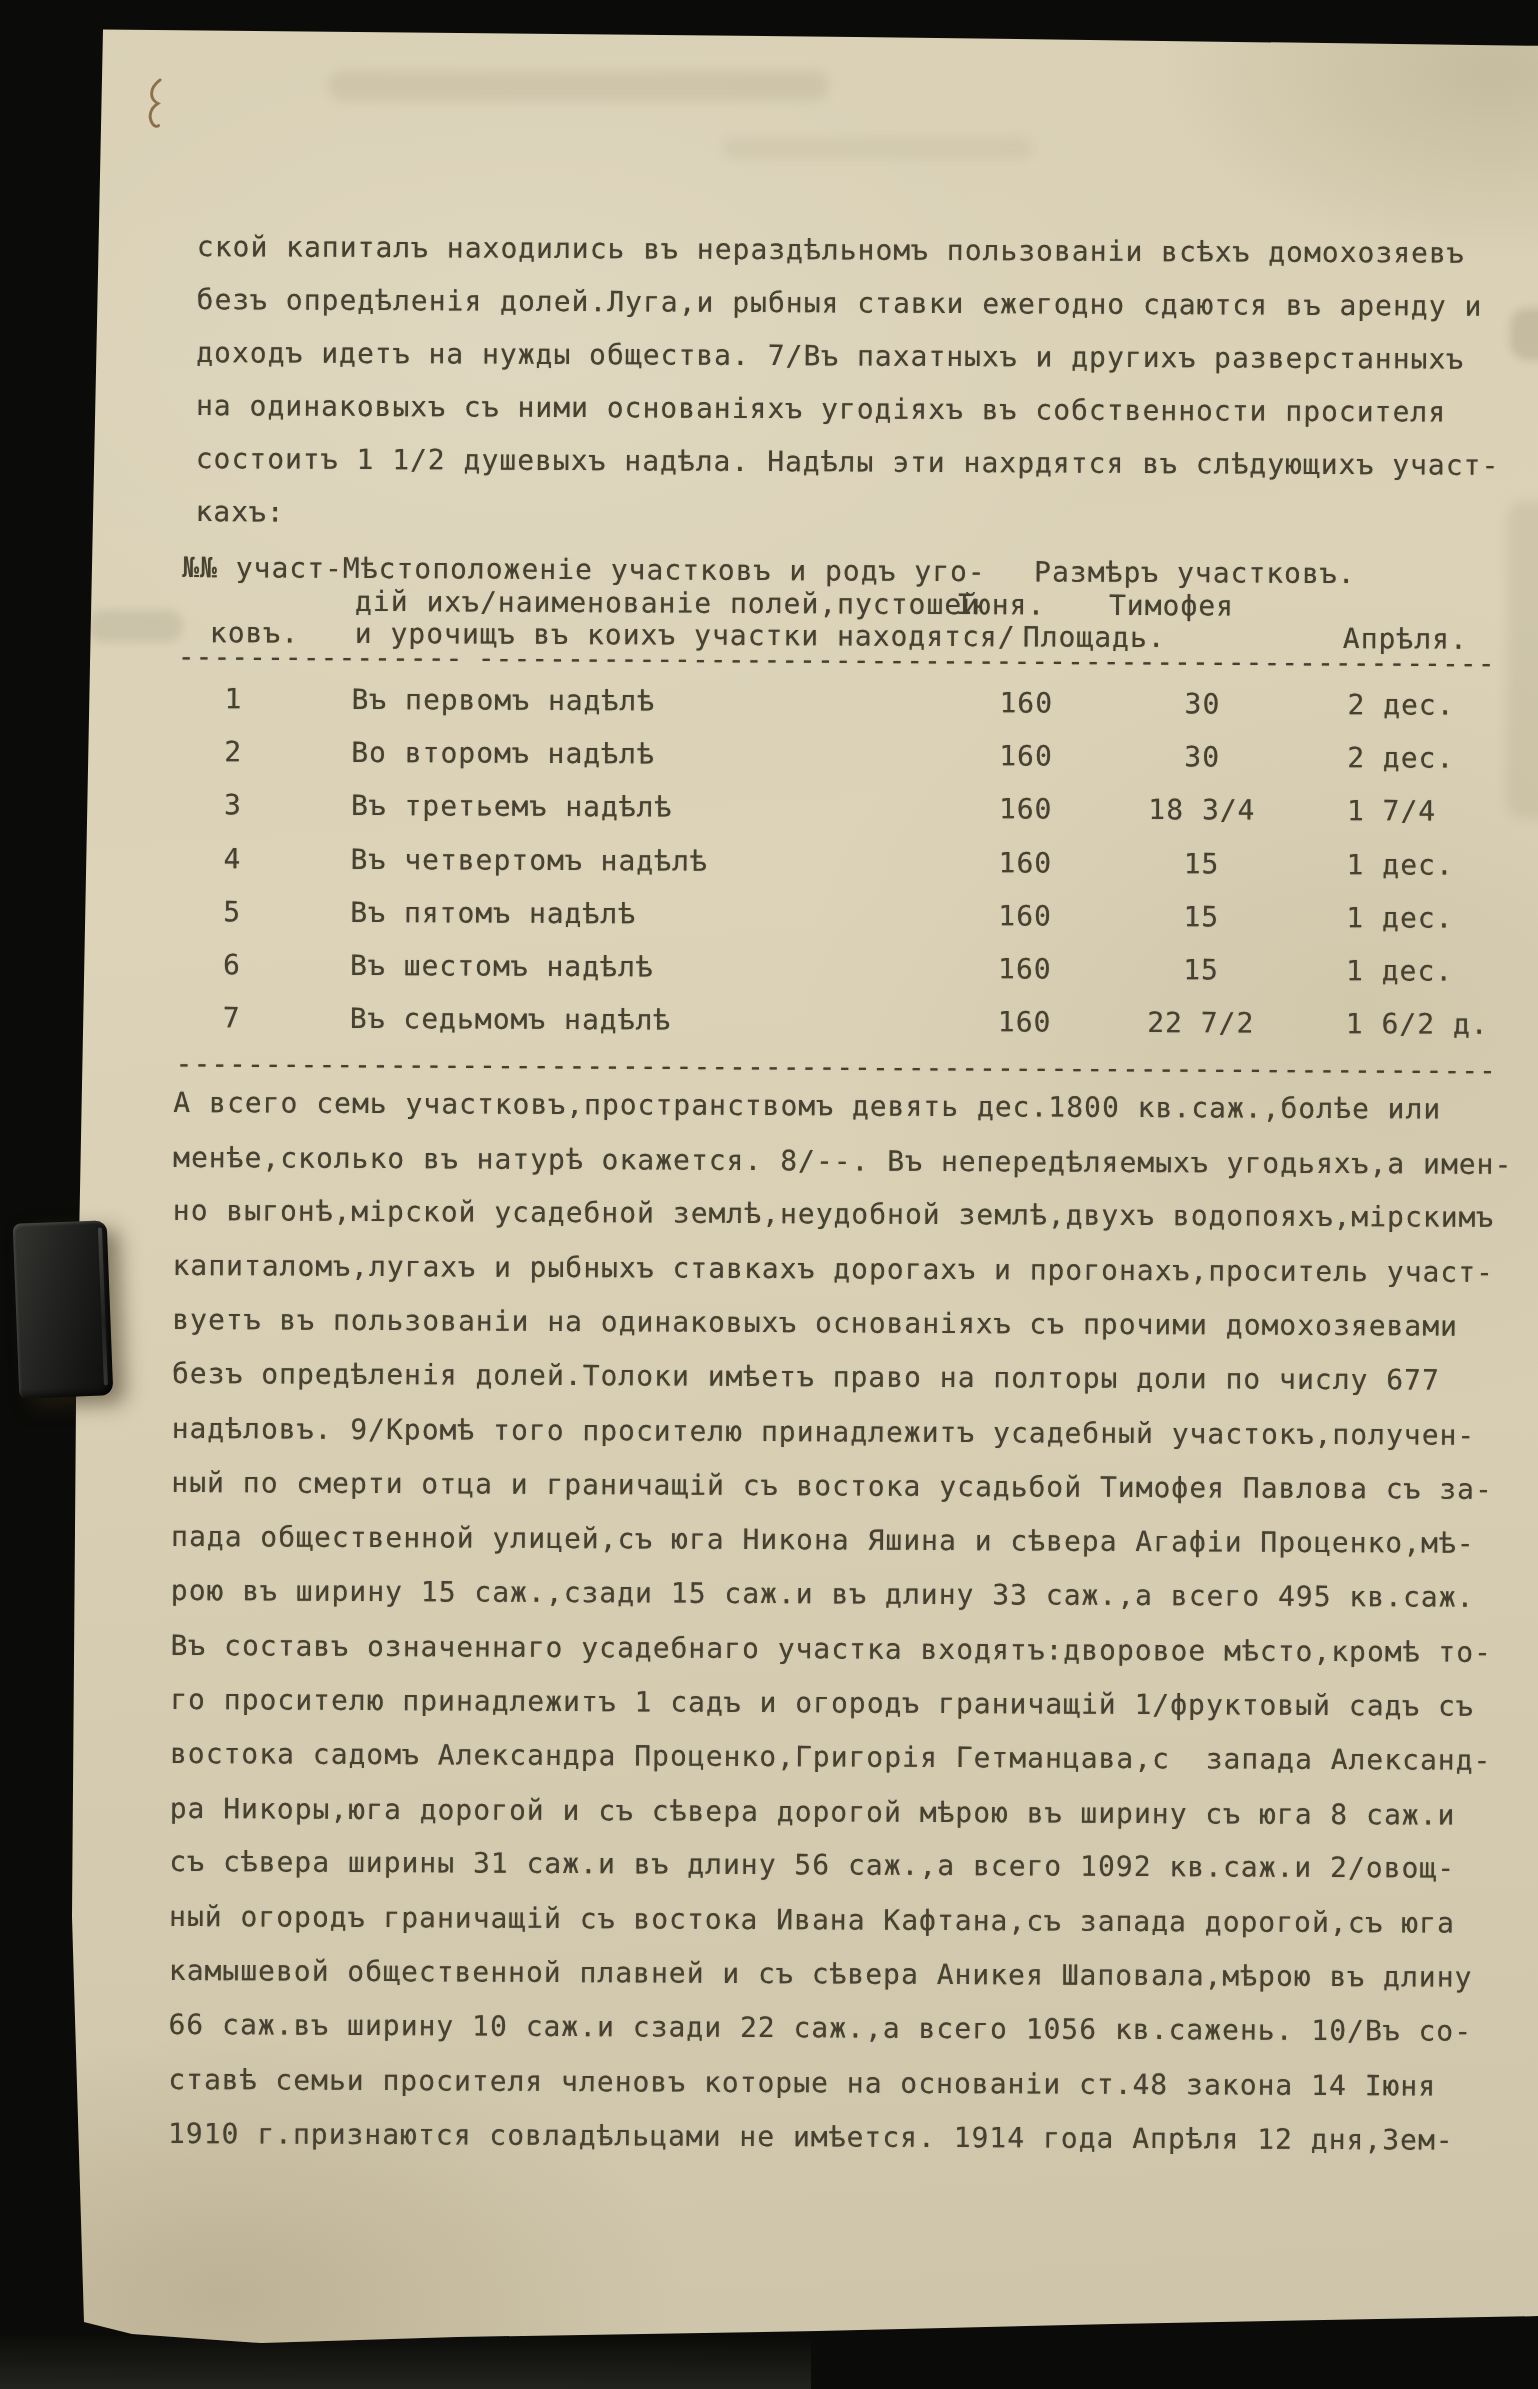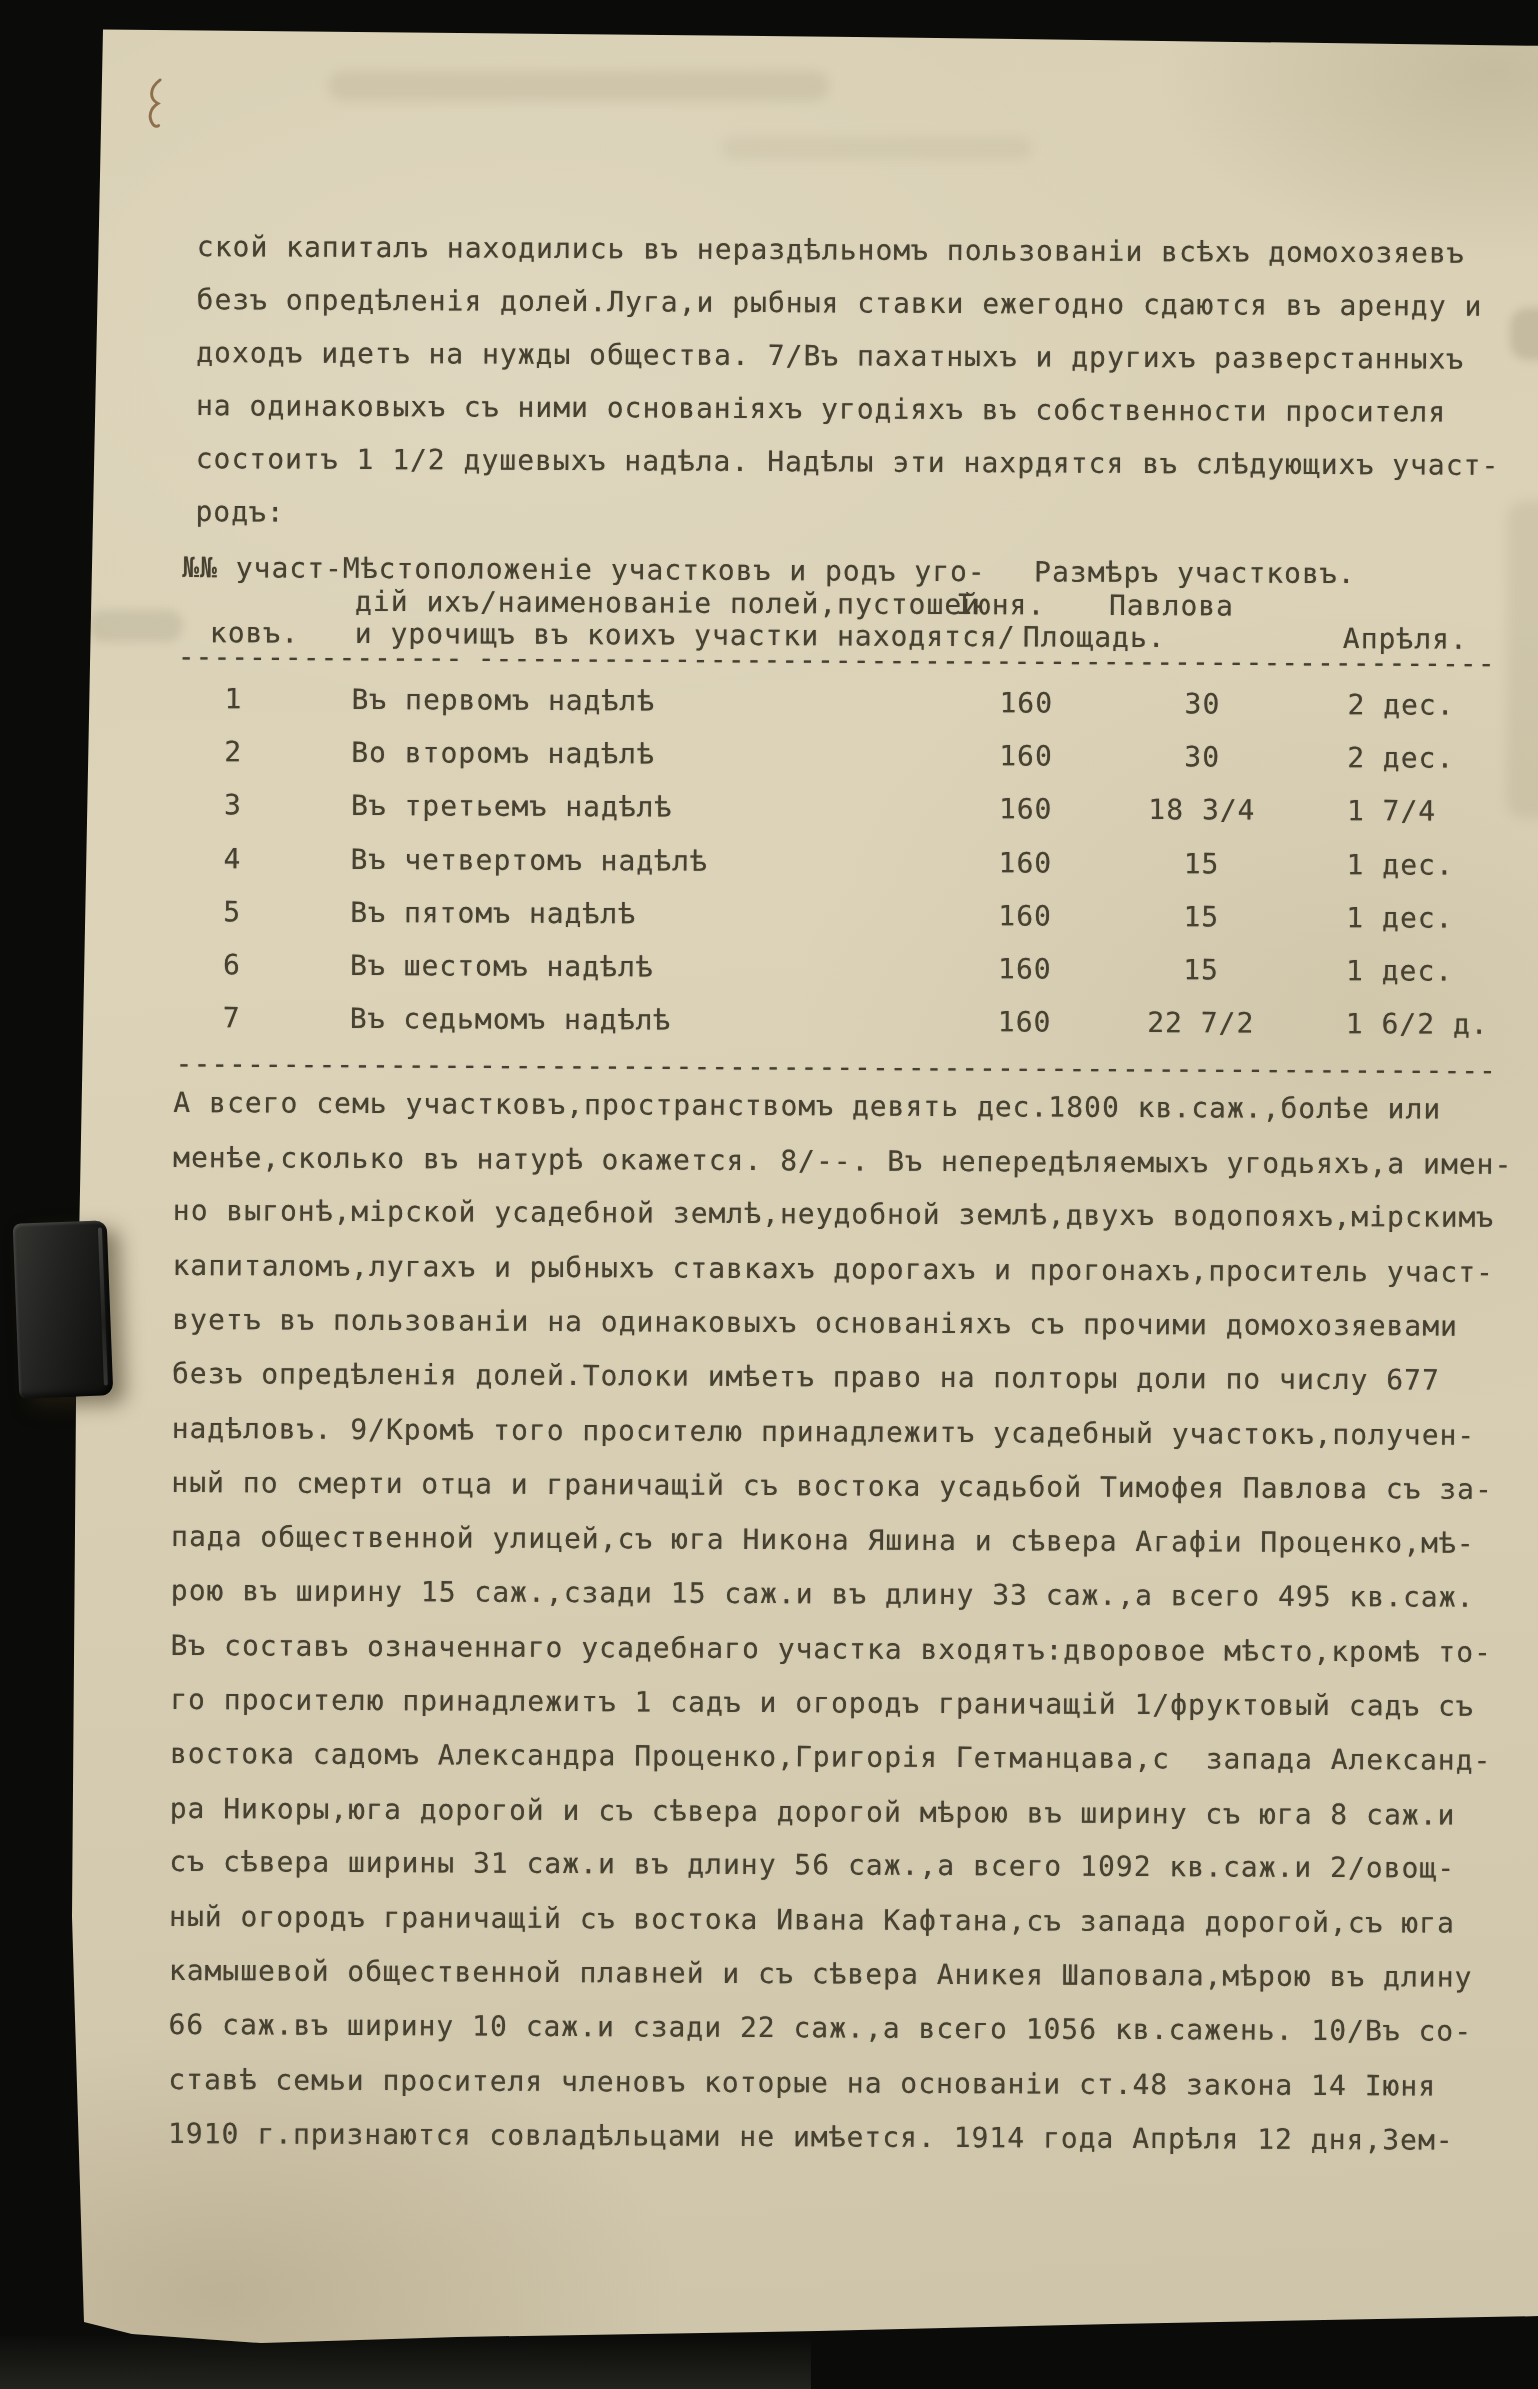--- a/index.html
+++ b/index.html
@@ -74,27 +74,27 @@
       <path d="M30 4 C14 16 16 30 27 36 C17 42 13 54 20 64 C22 67 26 68 28 66" fill="none" stroke="#7b5733" stroke-width="4" stroke-linecap="round"></path>
     </svg>
 
     <div class="textlayer">
 
       <div class="tline" style="left:153px;top:230px">ской капиталъ находились въ нераздѣльномъ пользованіи всѣхъ домохозяевъ</div>
       <div class="tline" style="left:153px;top:283px">безъ опредѣленія долей.Луга,и рыбныя ставки ежегодно сдаются въ аренду и</div>
       <div class="tline" style="left:153px;top:336px">доходъ идетъ на нужды общества. 7/Въ пахатныхъ и другихъ разверстанныхъ</div>
       <div class="tline" style="left:153px;top:389px">на одинаковыхъ съ ними основаніяхъ угодіяхъ въ собственности просителя</div>
       <div class="tline" style="left:153px;top:442px">состоитъ 1 1/2 душевыхъ надѣла. Надѣлы эти нахрдятся въ слѣдующихъ участ-</div>
-      <div class="tline" style="left:153px;top:495px">родъ:</div>
+      <div class="tline" style="left:153px;top:495px">кахъ:</div>
 
       <div class="tline" style="left:140px;top:551px">№№ участ-Мѣстоположеніе участковъ и родъ уго-</div>
       <div class="tline" style="left:992px;top:551px">Размѣръ участковъ.</div>
       <div class="tline" style="left:313px;top:584px">дій ихъ/наименованіе полей,пустошей</div>
       <div class="tline" style="left:914px;top:584px">Іюня.</div>
-      <div class="tline" style="left:1067px;top:584px">Павлова</div>
+      <div class="tline" style="left:1067px;top:584px">Тимофея</div>
       <div class="tline" style="left:168px;top:616px">ковъ.</div>
       <div class="tline" style="left:313px;top:616px">и урочищъ въ коихъ участки находятся/</div>
       <div class="tline" style="left:981px;top:616px">Площадь.</div>
       <div class="tline" style="left:1301px;top:616px">Апрѣля.</div>
 
       <div class="tline dash" style="left:136px;top:640px">----------------</div>
       <div class="tline dash" style="left:436px;top:640px">---------------------------------------------------------</div>
 
       <div>
         <span class="tline" style="left:183px;top:682px">1</span>

